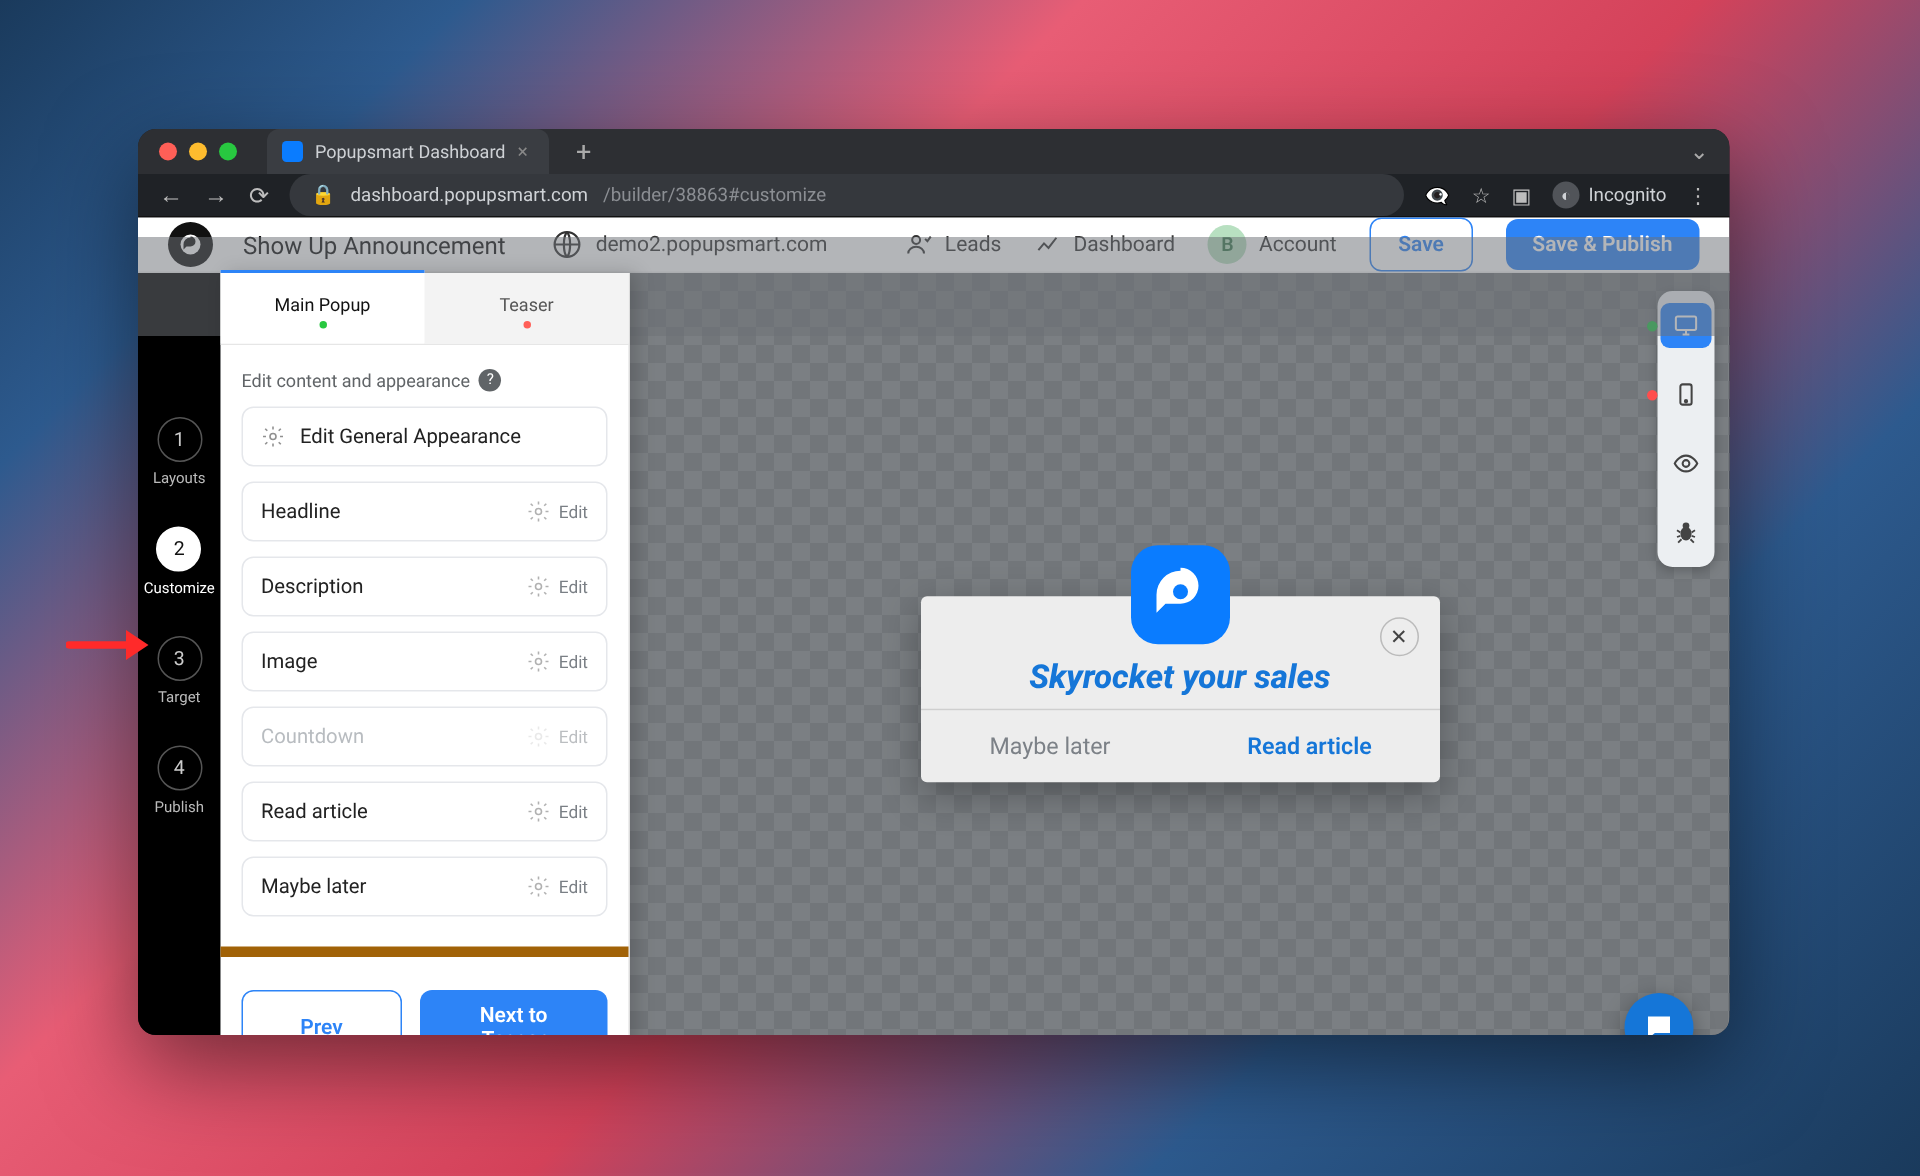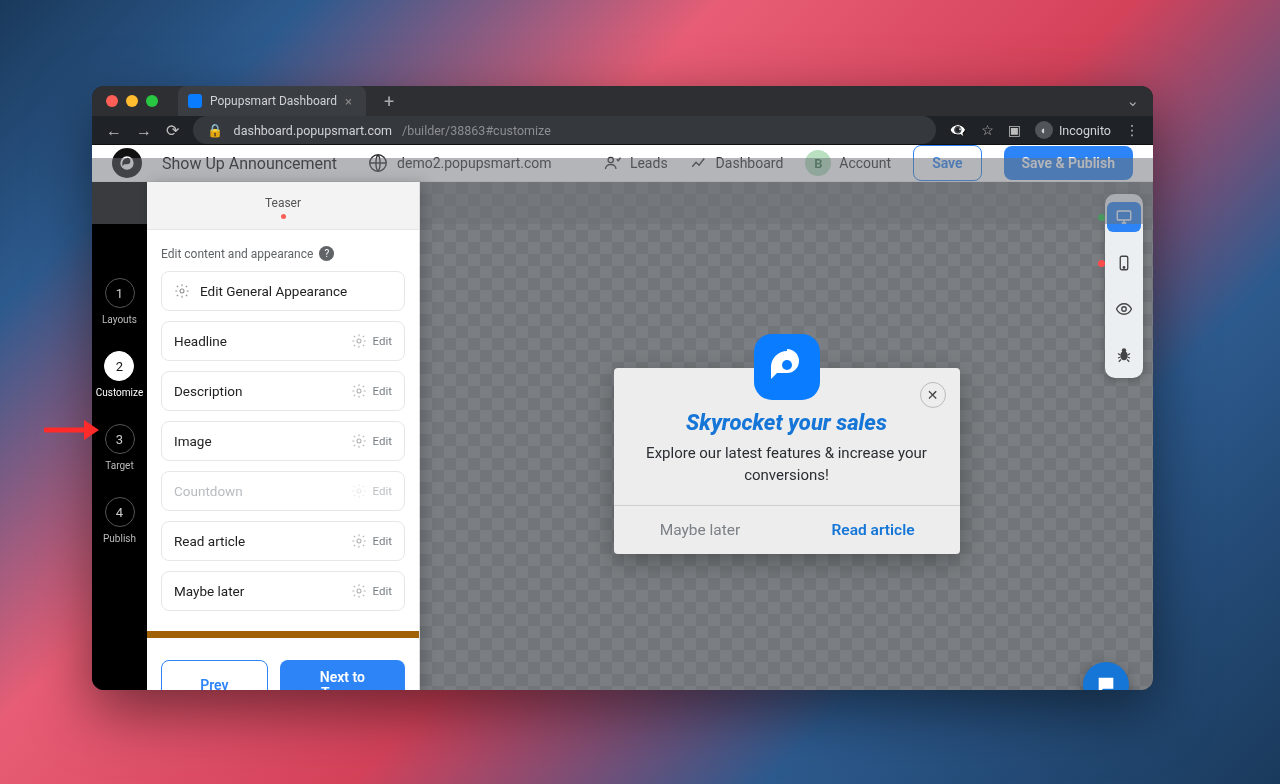--- a/index.html
+++ b/index.html
@@ -228,20 +228,24 @@
       </div>
       <div class="step">
         <div class="stepnum">4</div>
         <div class="steptxt">Publish</div>
       </div>
       <div class="ver">v1.5.92</div>
     </div>
 
     <div class="panel">
       <div class="ptabs">
+        <div class="ptab active">
+          <span>Main Popup</span>
+          <div class="bub g"></div>
+        </div>
         <div class="ptab inactive">
           <span>Teaser</span>
           <div class="bub r"></div>
         </div>
       </div>
 
       <div class="plist">
         <div class="plist-title">
           <span>Edit content and appearance</span>
           <span class="help">?</span>
@@ -331,21 +335,20 @@
     <div class="canvas">
       <div class="popup">
         <div class="poplogo">
           <svg viewBox="0 0 40 40">
               <path d="M20 4a16 16 0 0 0-16 16v12l6-6h10a12 12 0 1 0 0-24" fill="#fff"></path>
               <circle cx="20" cy="18" r="5" fill="#0a7cff"></circle>
             </svg>
         </div>
         <div class="popclose">✕</div>
         <div class="pophead">Skyrocket your sales</div>
-        <div class="popdesc">Explore our latest features &amp; increase your conversions!</div>
         <div class="popbtns">
           <div class="later">Maybe later</div>
           <div class="read">Read article</div>
         </div>
       </div>
 
       <div class="devrail">
         <div class="devslot">
           <span class="st g"></span>
           <div class="devico active">

